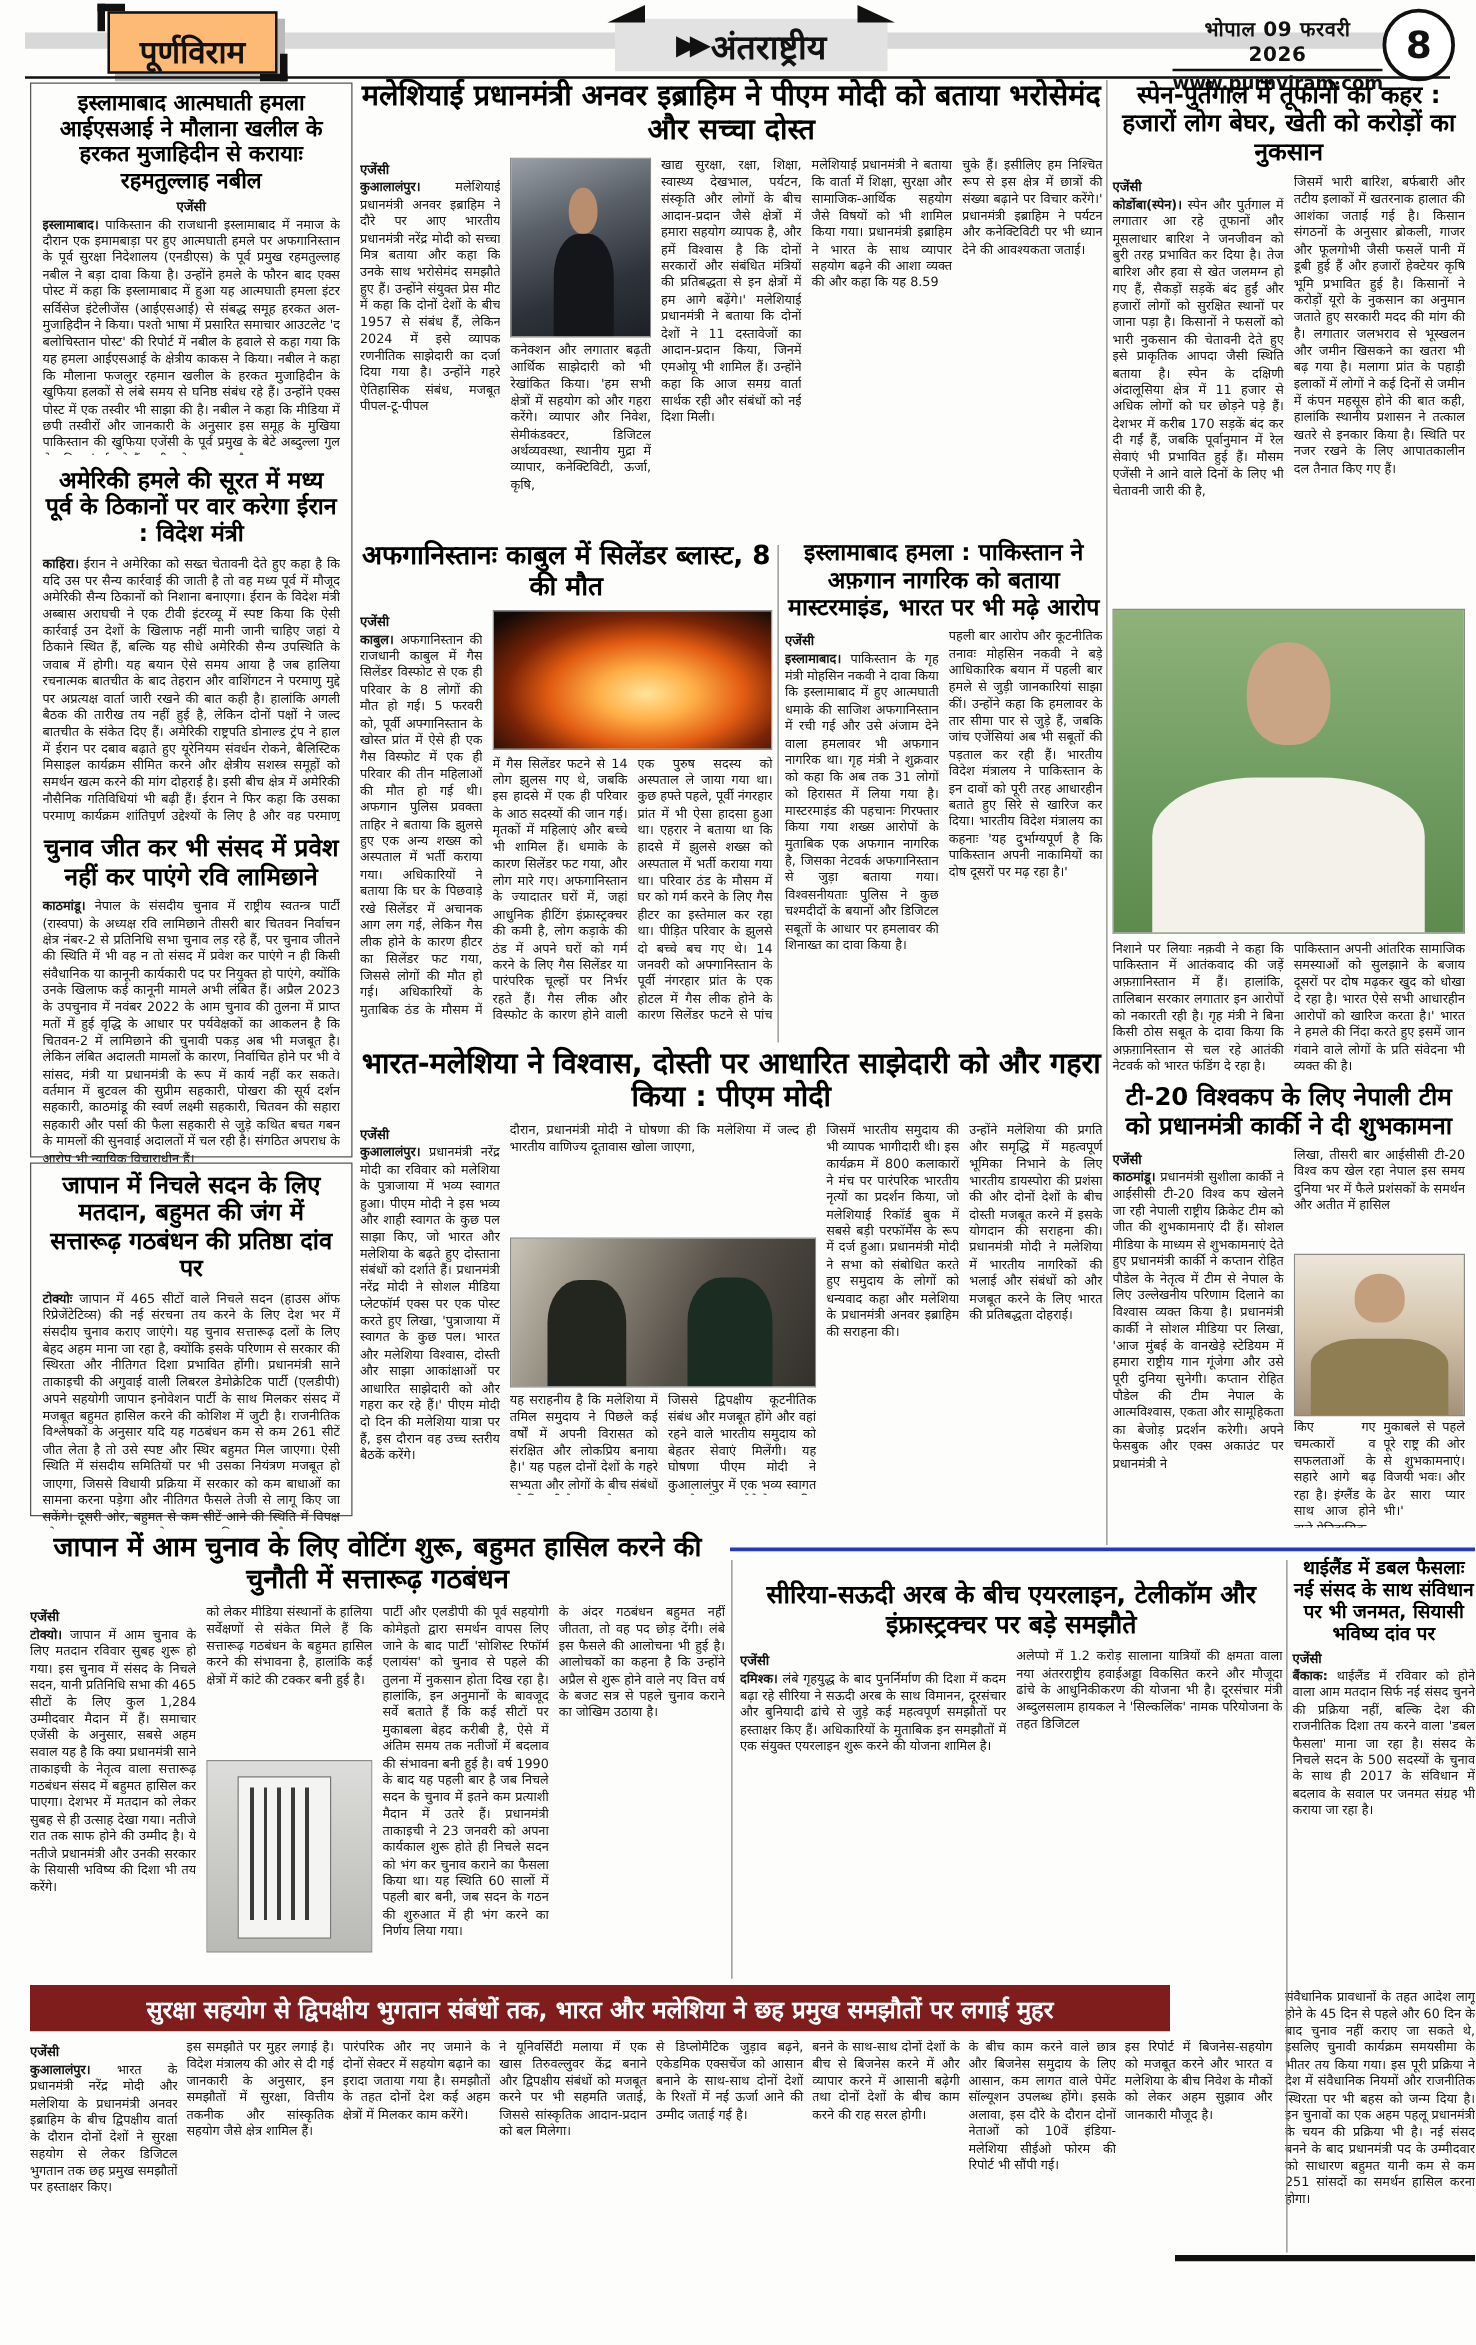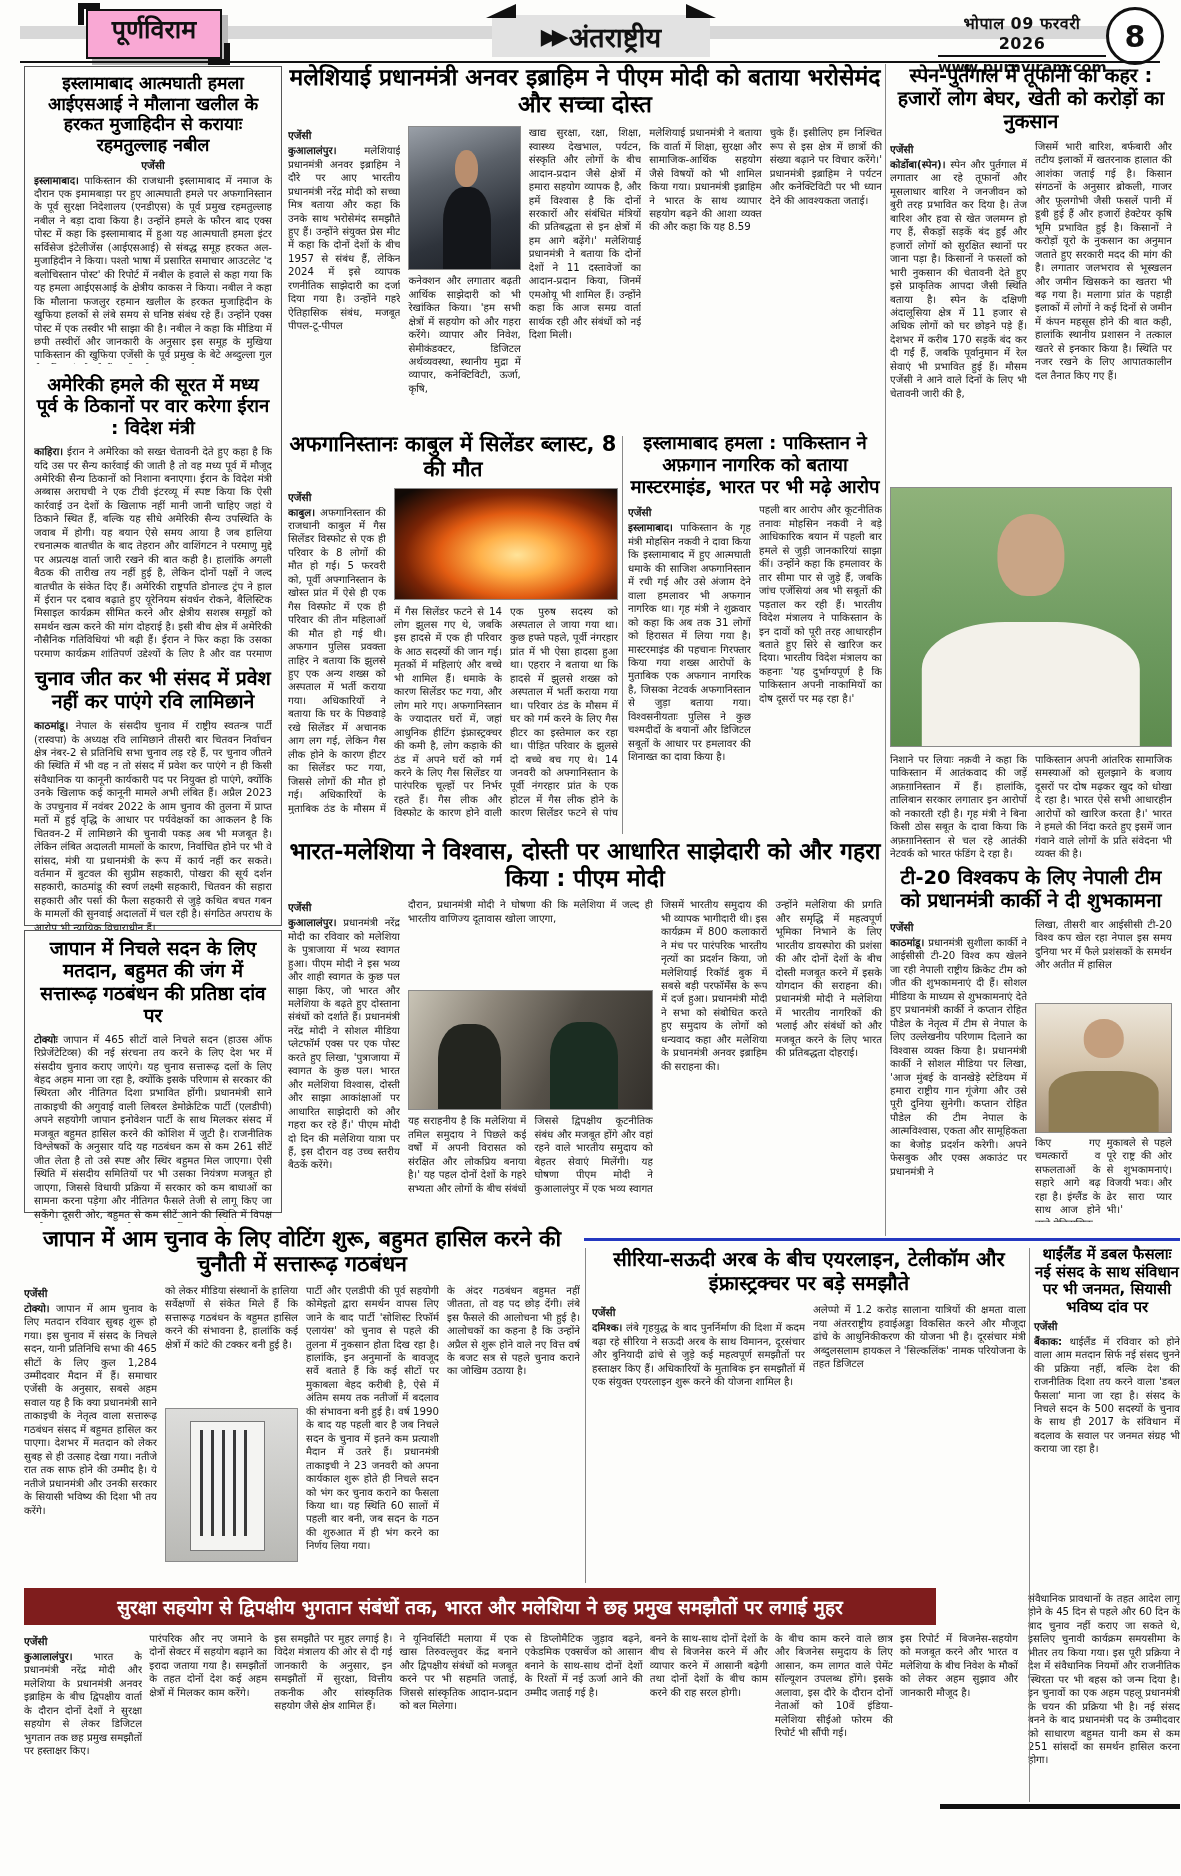--- a/index.html
+++ b/index.html
@@ -1,21 +1,21 @@
 <!DOCTYPE html>
 <html><head>
 <meta charset="utf-8">
 <style>
   html,body{margin:0;padding:0;background:#e9e9e6;}
   .page{position:relative;width:1181px;height:1876px;background:#fdfdfb;margin:0 auto;
         font-family:"DejaVu Sans",sans-serif;color:#111;overflow:hidden;}
   
   .mh-strip{position:absolute;left:20px;top:26px;width:1140px;height:13px;background:#d8d8d8;}
-  .mh-logo{position:absolute;left:86px;top:9px;width:132px;height:46px;background:#f9a8d4;
-           border:2px solid #111;box-shadow:6px 6px 0 #b9b9b9;display:flex;align-items:flex-start;
+  .mh-logo{position:absolute;left:86px;top:9px;width:132px;height:46px;background:#fdba74;
+           border:2px solid #111;box-shadow:6px 6px 0 #b9b9b9;display:flex;align-items:flex-end;
            justify-content:center;font-size:25px;font-weight:bold;}
   .mh-logo::before{content:'';position:absolute;left:-10px;top:-8px;width:16px;height:16px;
            border-left:6px solid #111;border-top:6px solid #111;}
   .mh-logo::after{content:'';position:absolute;right:-10px;bottom:-8px;width:16px;height:16px;
            border-right:6px solid #111;border-bottom:6px solid #111;}
   .mh-banner{position:absolute;left:492px;top:15px;width:218px;height:42px;background:#e2e2e2;
            display:flex;align-items:center;justify-content:center;font-size:27px;font-weight:bold;}
   .mh-banner::before{content:'';position:absolute;left:-6px;top:-11px;
            border-left:30px solid transparent;border-bottom:14px solid #111;}
   .mh-banner::after{content:'';position:absolute;right:-6px;top:-11px;
@@ -228,21 +228,21 @@
       <div class="col">
         <div class="body-txt" style="height:120px;">को लेकर मीडिया संस्थानों के हालिया सर्वेक्षणों से संकेत मिले हैं कि सत्तारूढ़ गठबंधन के बहुमत हासिल करने की संभावना है, हालांकि कई क्षेत्रों में कांटे की टक्कर बनी हुई है।</div>
         <div class="ph ph-board" style="height:152px;margin-top:4px;"></div>
       </div>
       <div class="col body-txt">पार्टी और एलडीपी की पूर्व सहयोगी कोमेइतो द्वारा समर्थन वापस लिए जाने के बाद पार्टी 'सोशिस्ट रिफॉर्म एलायंस' को चुनाव से पहले की तुलना में नुकसान होता दिख रहा है। हालांकि, इन अनुमानों के बावजूद सर्वे बताते हैं कि कई सीटों पर मुकाबला बेहद करीबी है, ऐसे में अंतिम समय तक नतीजों में बदलाव की संभावना बनी हुई है। वर्ष 1990 के बाद यह पहली बार है जब निचले सदन के चुनाव में इतने कम प्रत्याशी मैदान में उतरे हैं। प्रधानमंत्री ताकाइची ने 23 जनवरी को अपना कार्यकाल शुरू होते ही निचले सदन को भंग कर चुनाव कराने का फैसला किया था। यह स्थिति 60 सालों में पहली बार बनी, जब सदन के गठन की शुरुआत में ही भंग करने का निर्णय लिया गया।</div>
       <div class="col body-txt">के अंदर गठबंधन बहुमत नहीं जीतता, तो वह पद छोड़ देंगी। लंबे इस फैसले की आलोचना भी हुई है। आलोचकों का कहना है कि उन्होंने अप्रैल से शुरू होने वाले नए वित्त वर्ष के बजट सत्र से पहले चुनाव कराने का जोखिम उठाया है।</div>
     </div>
   </div>
 
   <div style="position:absolute;left:592px;top:1248px;width:434px;height:335px;">
-    <div class="hd" style="font-size:20px;">सीरिया-सऊदी अरब के बीच एयरलाइन, टेलीकॉम और इंफ्रास्ट्रक्चर पर बड़े समझौते</div>
+    <div class="hd" style="font-size:20px;margin-top:16px;">सीरिया-सऊदी अरब के बीच एयरलाइन, टेलीकॉम और इंफ्रास्ट्रक्चर पर बड़े समझौते</div>
     <div class="cols" style="margin-top:8px;height:258px;">
       <div class="col">
         <div class="byline">एजेंसी</div>
         <div class="body-txt" style="height:234px;"><b class="dl">दमिश्क।</b> <span>लंबे गृहयुद्ध के बाद पुनर्निर्माण की दिशा में कदम बढ़ा रहे सीरिया ने सऊदी अरब के साथ विमानन, दूरसंचार और बुनियादी ढांचे से जुड़े कई महत्वपूर्ण समझौतों पर हस्ताक्षर किए हैं। अधिकारियों के मुताबिक इन समझौतों में एक संयुक्त एयरलाइन शुरू करने की योजना शामिल है।</span></div>
       </div>
       <div class="col body-txt">अलेप्पो में 1.2 करोड़ सालाना यात्रियों की क्षमता वाला नया अंतरराष्ट्रीय हवाईअड्डा विकसित करने और मौजूदा ढांचे के आधुनिकीकरण की योजना भी है। दूरसंचार मंत्री अब्दुलसलाम हायकल ने 'सिल्कलिंक' नामक परियोजना के तहत डिजिटल</div>
     </div>
   </div>
 
   <div style="position:absolute;left:1034px;top:1246px;width:146px;height:337px;">
@@ -256,22 +256,22 @@
 
   <div class="blue-banner">
     <span>सुरक्षा सहयोग से द्विपक्षीय भुगतान संबंधों तक, भारत और मलेशिया ने छह प्रमुख समझौतों पर लगाई मुहर</span>
   </div>
   <div style="position:absolute;left:24px;top:1632px;width:994px;height:216px;">
     <div class="cols" style="height:216px;gap:7px;">
       <div class="col">
         <div class="byline">एजेंसी</div>
         <div class="body-txt" style="height:192px;"><b class="dl">कुआलालंपुर।</b> <span>भारत के प्रधानमंत्री नरेंद्र मोदी और मलेशिया के प्रधानमंत्री अनवर इब्राहिम के बीच द्विपक्षीय वार्ता के दौरान दोनों देशों ने सुरक्षा सहयोग से लेकर डिजिटल भुगतान तक छह प्रमुख समझौतों पर हस्ताक्षर किए।</span></div>
       </div>
+      <div class="col body-txt">इस समझौते पर मुहर लगाई है। विदेश मंत्रालय की ओर से दी गई जानकारी के अनुसार, इन समझौतों में सुरक्षा, वित्तीय तकनीक और सांस्कृतिक सहयोग जैसे क्षेत्र शामिल हैं।</div>
       <div class="col body-txt">पारंपरिक और नए जमाने के दोनों सेक्टर में सहयोग बढ़ाने का इरादा जताया गया है। समझौतों के तहत दोनों देश कई अहम क्षेत्रों में मिलकर काम करेंगे।</div>
-      <div class="col body-txt">इस समझौते पर मुहर लगाई है। विदेश मंत्रालय की ओर से दी गई जानकारी के अनुसार, इन समझौतों में सुरक्षा, वित्तीय तकनीक और सांस्कृतिक सहयोग जैसे क्षेत्र शामिल हैं।</div>
       <div class="col body-txt">ने यूनिवर्सिटी मलाया में एक खास तिरुवल्लुवर केंद्र बनाने और द्विपक्षीय संबंधों को मजबूत करने पर भी सहमति जताई, जिससे सांस्कृतिक आदान-प्रदान को बल मिलेगा।</div>
       <div class="col body-txt">से डिप्लोमैटिक जुड़ाव बढ़ने, एकेडमिक एक्सचेंज को आसान बनाने के साथ-साथ दोनों देशों के रिश्तों में नई ऊर्जा आने की उम्मीद जताई गई है।</div>
       <div class="col body-txt">बनने के साथ-साथ दोनों देशों के बीच से बिजनेस करने में और व्यापार करने में आसानी बढ़ेगी तथा दोनों देशों के बीच काम करने की राह सरल होगी।</div>
       <div class="col body-txt">के बीच काम करने वाले छात्र और बिजनेस समुदाय के लिए आसान, कम लागत वाले पेमेंट सॉल्यूशन उपलब्ध होंगे। इसके अलावा, इस दौरे के दौरान दोनों नेताओं को 10वें इंडिया-मलेशिया सीईओ फोरम की रिपोर्ट भी सौंपी गई।</div>
       <div class="col body-txt">इस रिपोर्ट में बिजनेस-सहयोग को मजबूत करने और भारत व मलेशिया के बीच निवेश के मौकों को लेकर अहम सुझाव और जानकारी मौजूद है।</div>
     </div>
   </div>
 
   <div class="vline" style="left:885px;top:64px;height:1172px;"></div>
   <div class="vline" style="left:622px;top:436px;height:398px;"></div>

